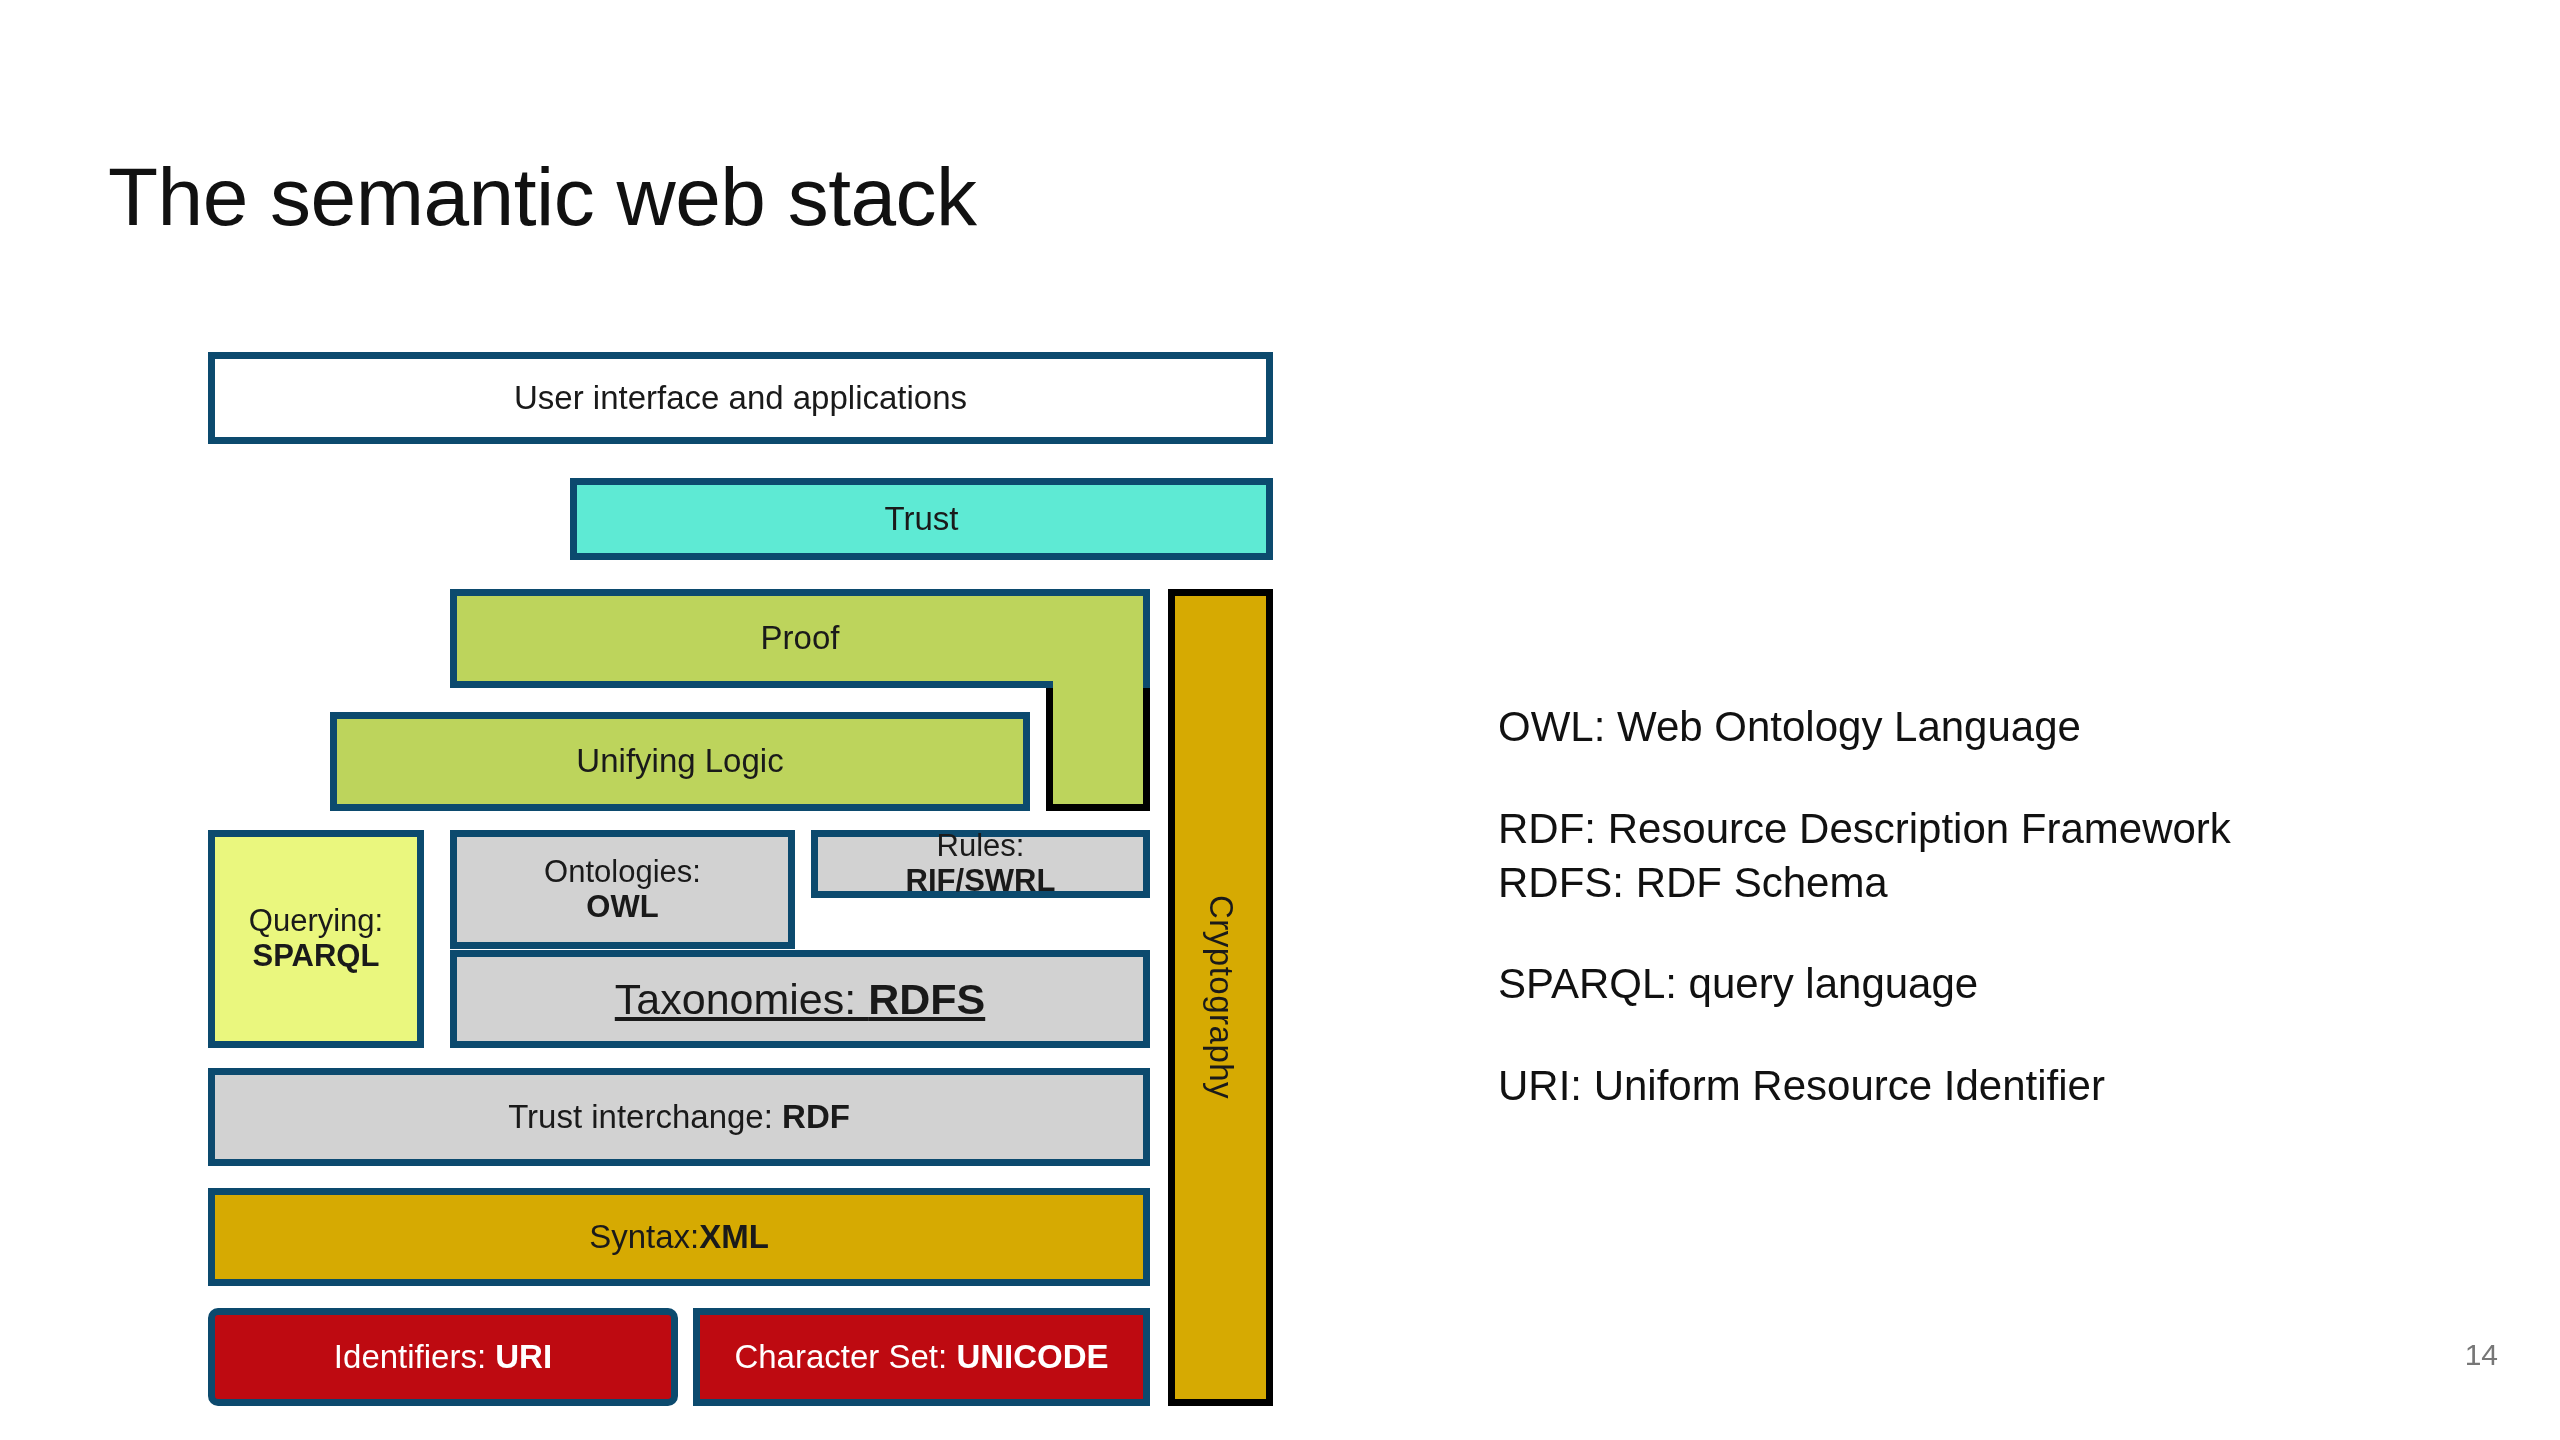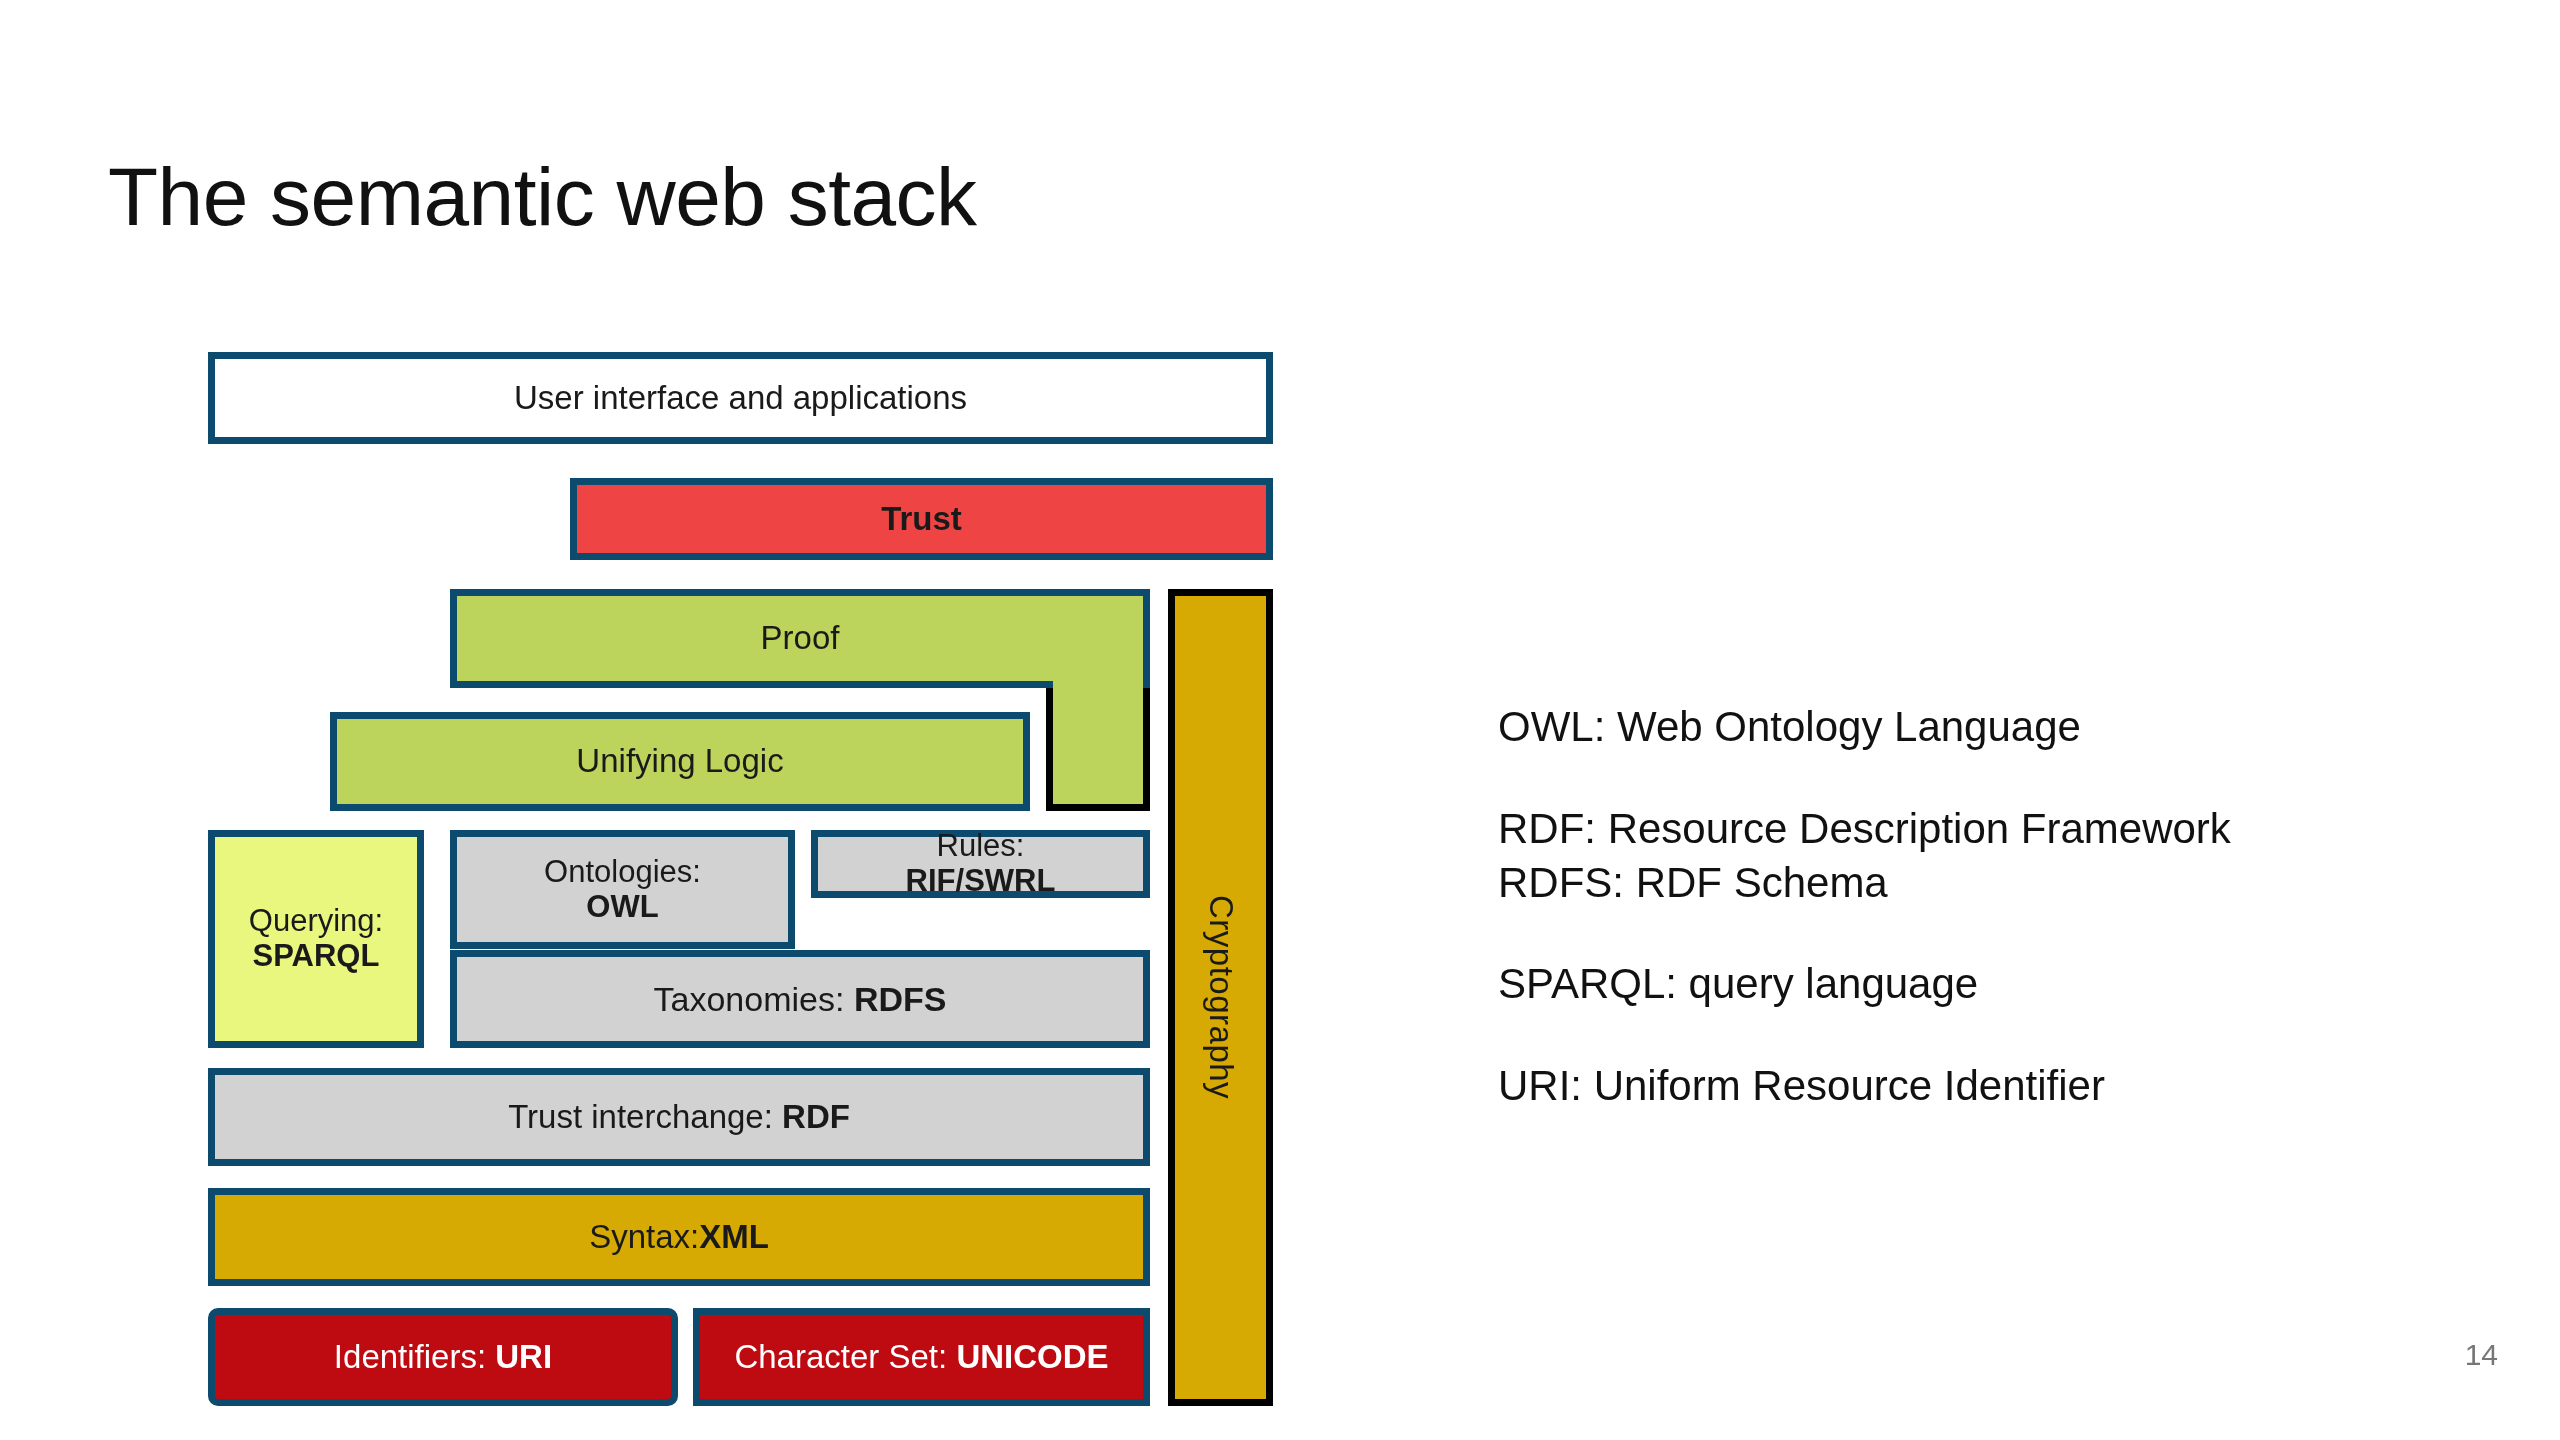--- a/index.html
+++ b/index.html
@@ -49,21 +49,21 @@
     font-family: "Liberation Sans", sans-serif;
   }
 
   .box .lbl {
     display: block;
     white-space: pre-line;
   }
 
   
   .fill-white  { background: #ffffff; }
-  .fill-green-dark { background: #ef4444; font-weight: bold; }
+  .fill-green-dark { background: #5eead4; }
   .fill-green-mid  { background: #BDD45C; }
   .fill-green-lite { background: #EAF77E; }
   .fill-gray   { background: #D2D2D2; }
   .fill-gold   { background: #D6AA02; }
   .fill-red    { background: #BE0A11; }
 
   .txt-dark  { color: #1a1a1a; }
   .txt-white { color: #ffffff; }
 
   
@@ -159,21 +159,21 @@
   <div class="box fill-gray txt-dark" style="left:450px; top:830px; width:345px; height:119px; font-size:31px; flex-direction:column;justify-content:center;">
     <span class="lbl">Ontologies:</span>
     <span class="lbl" style="font-weight:700;">OWL</span>
   </div>
 
   <div class="box fill-gray txt-dark" style="left:811px; top:830px; width:339px; height:68px; font-size:31px; flex-direction:column;">
     <span class="lbl">Rules:</span>
     <span class="lbl" style="font-weight:700;">RIF/SWRL</span>
   </div>
 
-  <div class="box fill-gray txt-dark" style="left:450px; top:950px; width:700px; height:98px; font-size:34px;">
+  <div class="box fill-gray txt-dark" style="left:450px; top:950px; width:700px; height:98px; font-size:43px;text-decoration:underline;">
     <span class="lbl"><span>Taxonomies: </span><b>RDFS</b></span>
   </div>
 
   <div class="box fill-gray txt-dark" style="left:208px; top:1068px; width:942px; height:98px; font-size:33px;">
     <span class="lbl"><span>Trust interchange: </span><b>RDF</b></span>
   </div>
 
   <div class="box fill-gold txt-dark" style="left:208px; top:1188px; width:942px; height:98px; font-size:33px;">
     <span class="lbl"><span>Syntax:</span><b>XML</b></span>
   </div>

